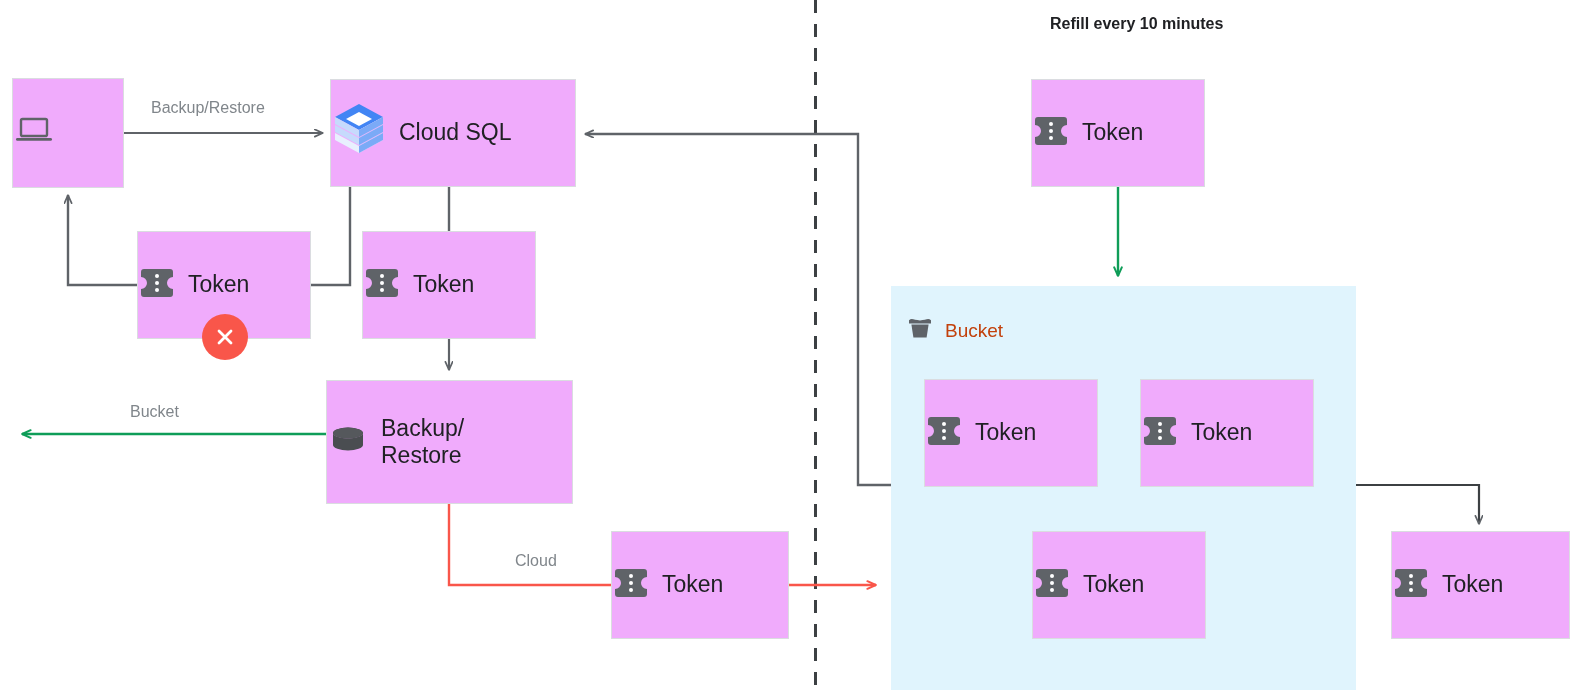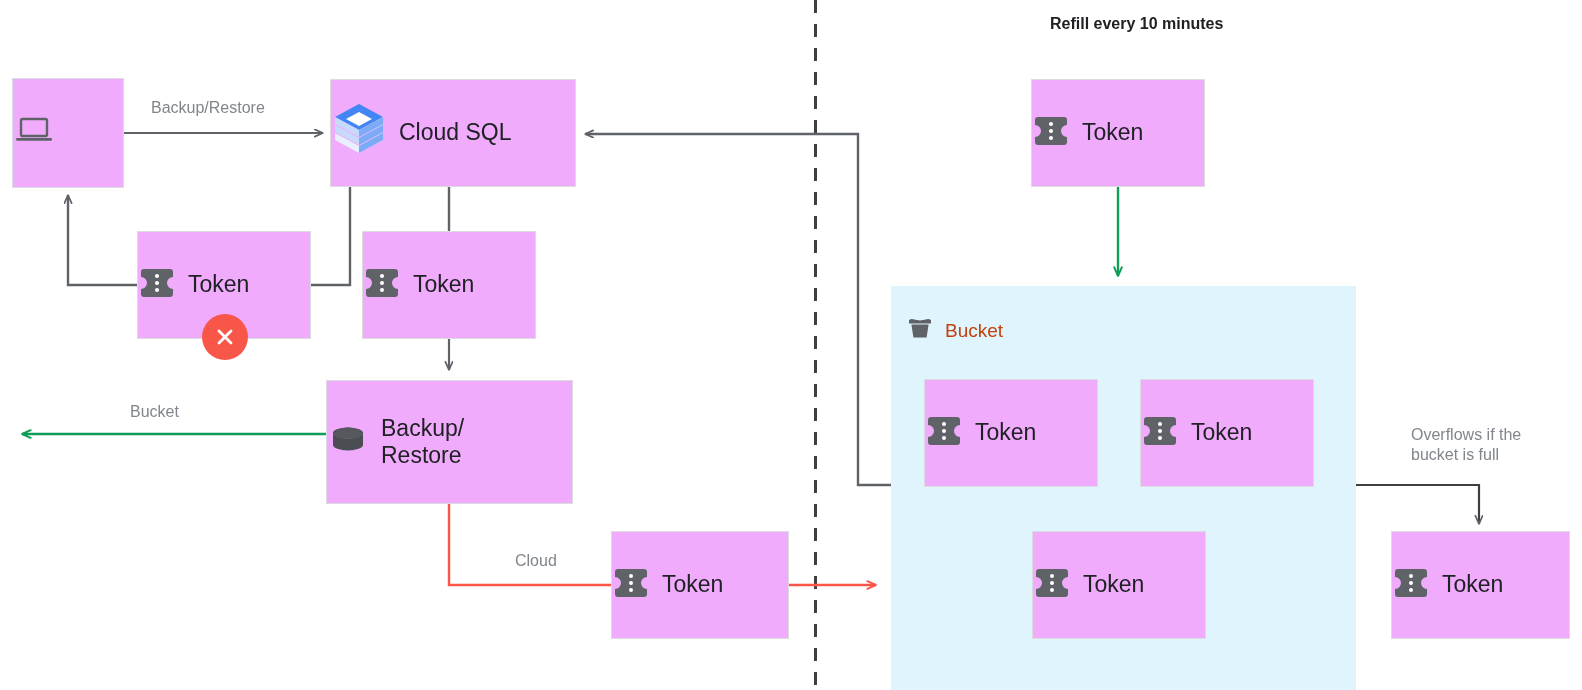--- a/index.html
+++ b/index.html
@@ -295,16 +295,14 @@
       <span class="node-label">Token</span>
     </div>
   </div>
 
   <div class="edge-label" style="left:151px; top:98px;">Backup/Restore</div>
 
   <div class="edge-label" style="left:130px; top:402px;">Bucket</div>
 
   <div class="edge-label" style="left:515px; top:551px;">Cloud</div>
 
-  <div class="edge-label" style="left:1411px; top:425px;">Overflows if the
-bucket is full</div>
 
 </div>
 
 </body></html>

